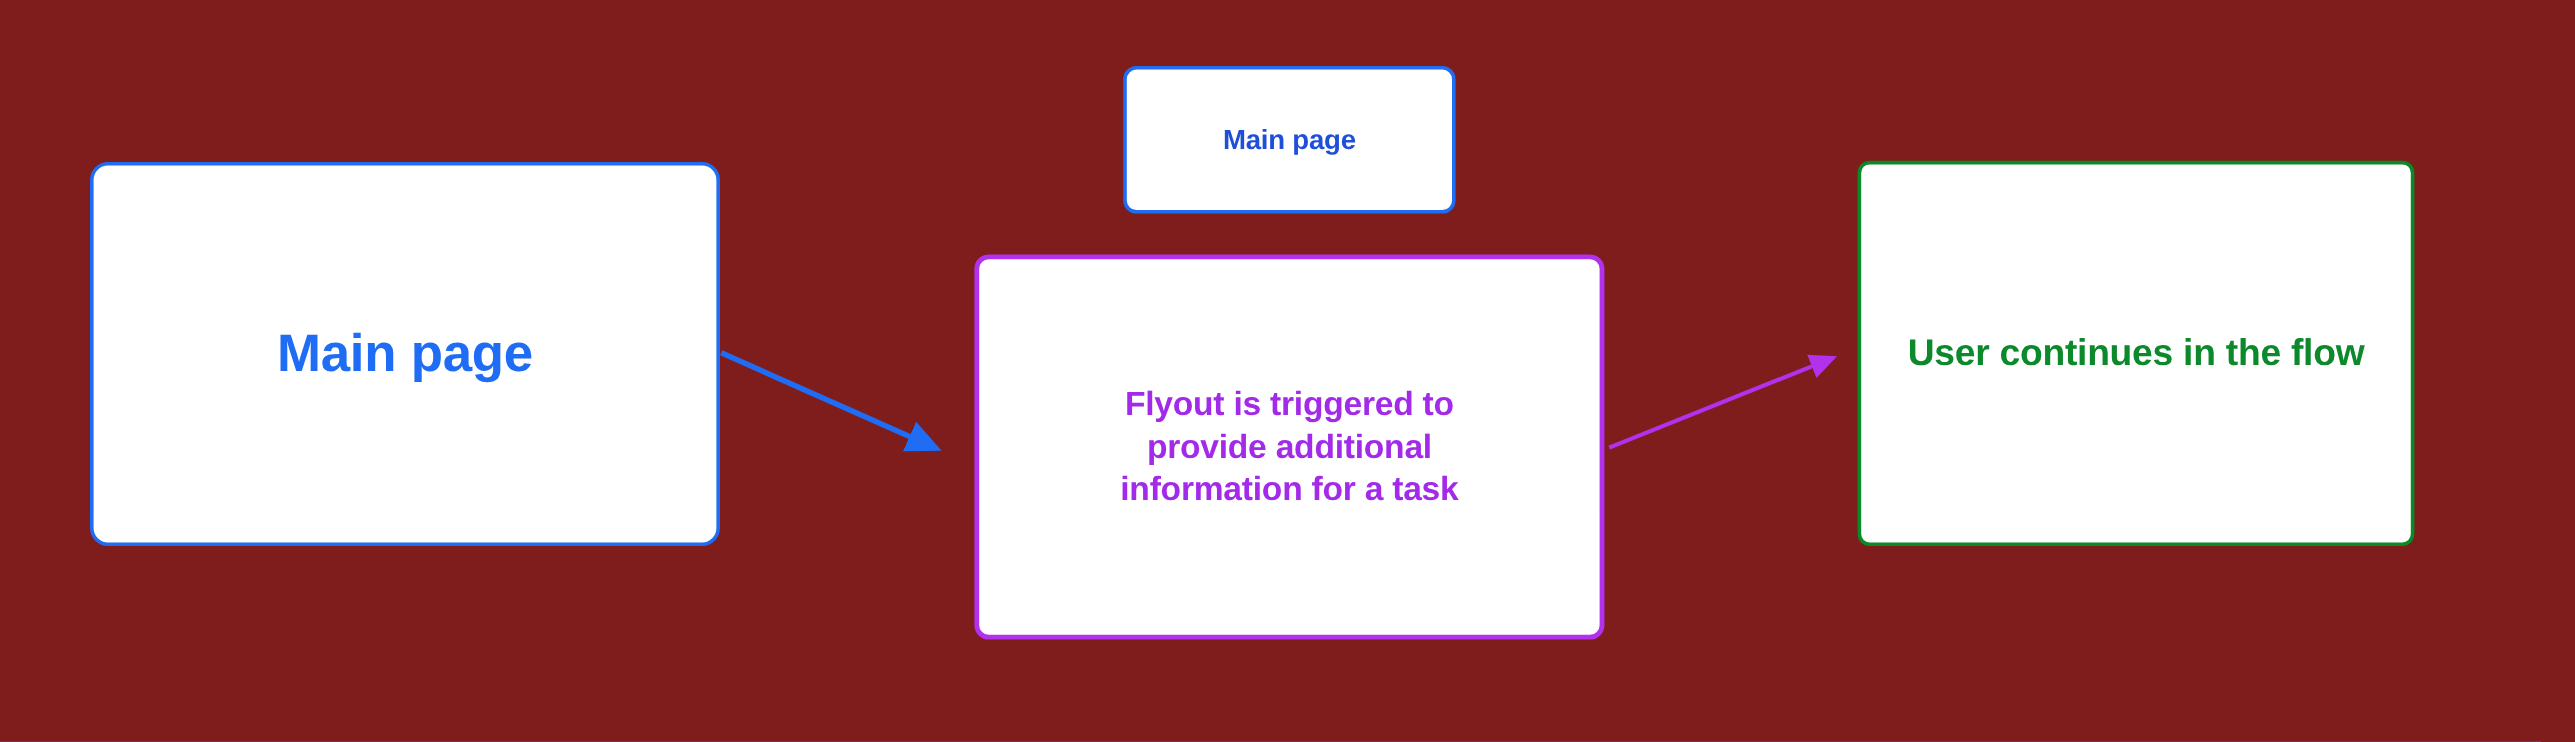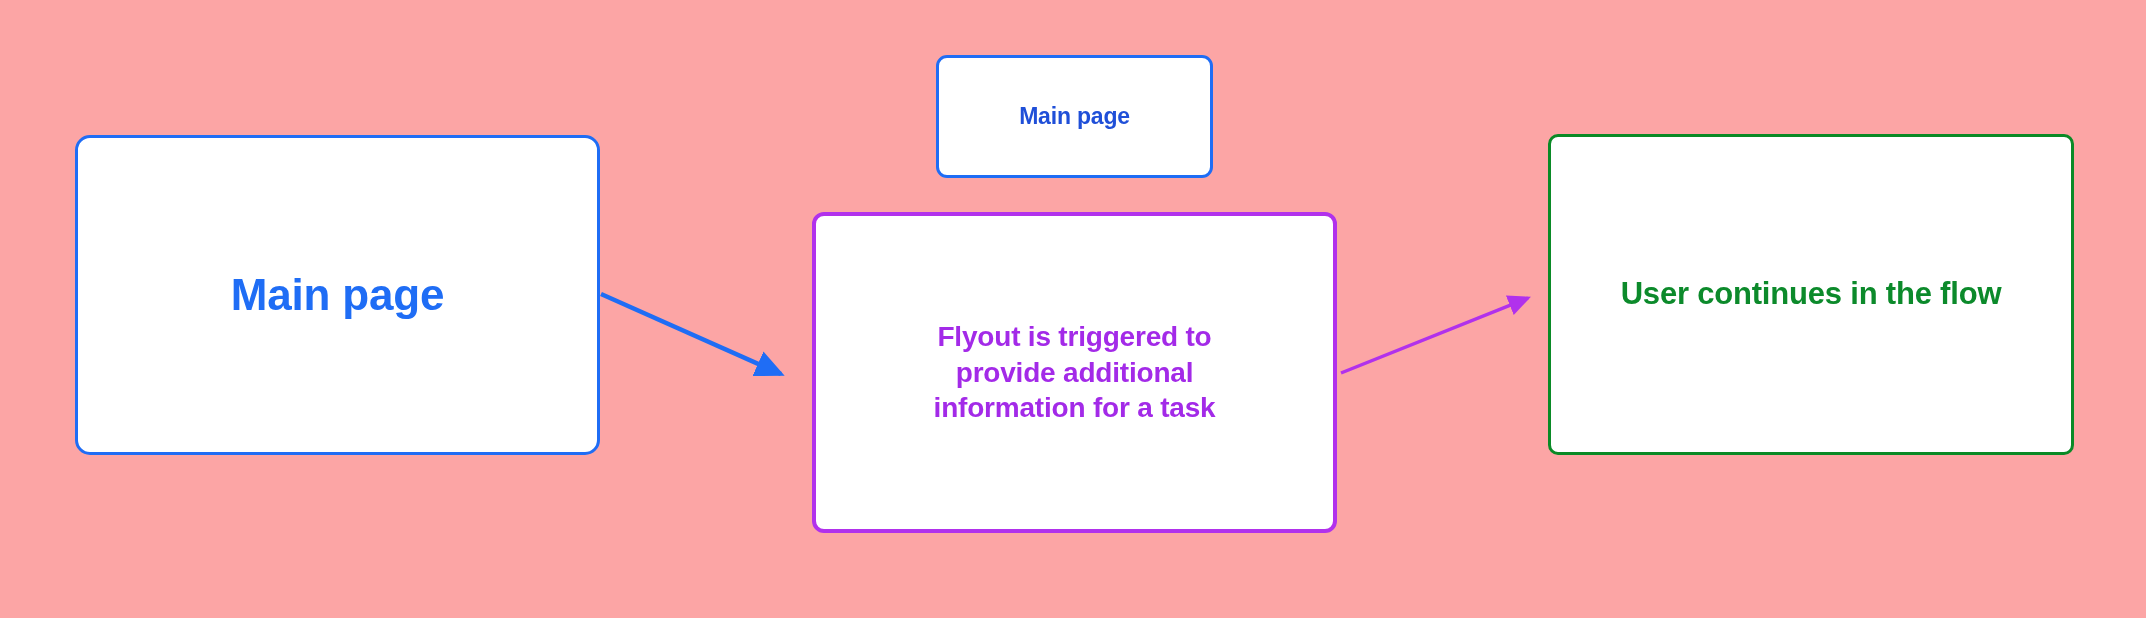--- a/index.html
+++ b/index.html
@@ -4,21 +4,21 @@
 <style>
   html, body {
     margin: 0;
     padding: 0;
     background: #4a6670;
   }
   #canvas {
     position: relative;
     width: 2146px;
     height: 618px;
-    background: #fca5a5;
+    background: #7f1d1d;
     overflow: hidden;
     font-family: "Liberation Sans", sans-serif;
   }
   .node {
     position: absolute;
     background: #ffffff;
     display: flex;
     align-items: center;
     justify-content: center;
     text-align: center;
@@ -72,21 +72,21 @@
     color: #a32ae8;
     font-size: 28px;
     line-height: 1.28;
     padding: 0 24px;
   }
 
   
   #node-user-continues {
     left: 1548px;
     top: 134px;
-    width: 526px;
+    width: 464px;
     height: 321px;
     border: 3px solid #0a8a26;
     border-radius: 10px;
   }
   #node-user-continues .node-label {
     color: #0c8a2b;
     font-size: 31px;
   }
 
   .connector {

